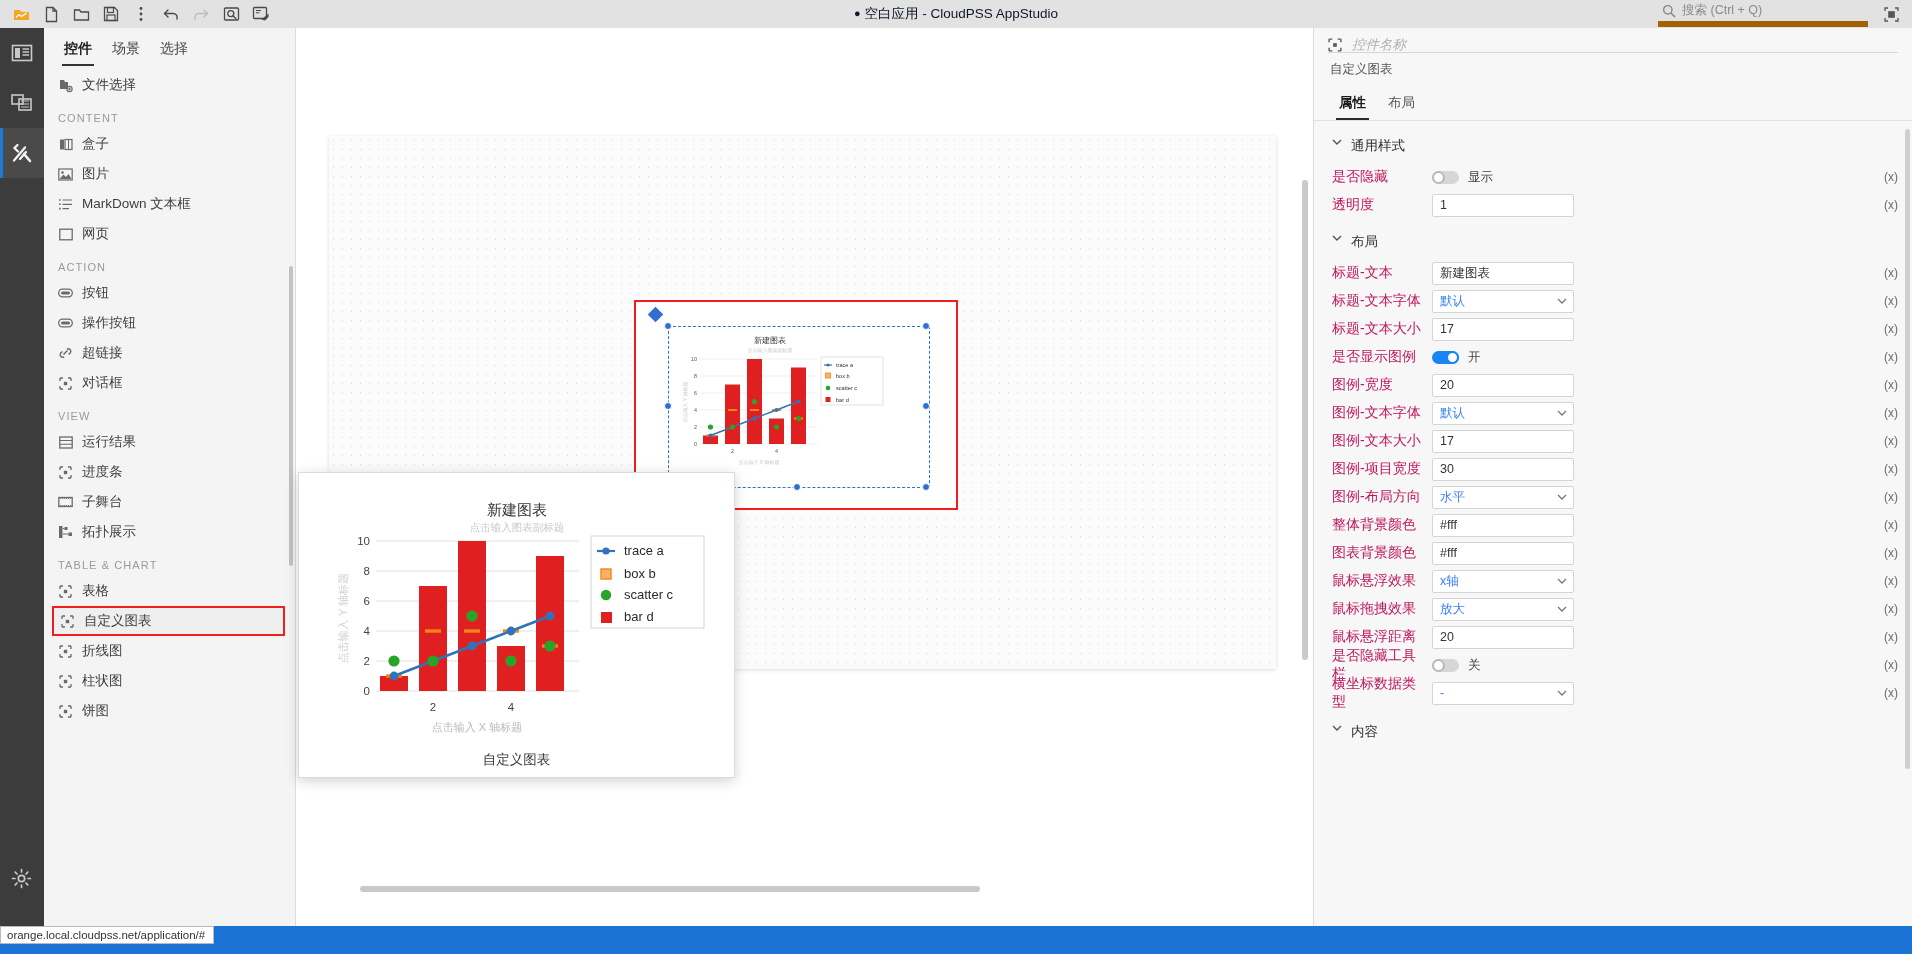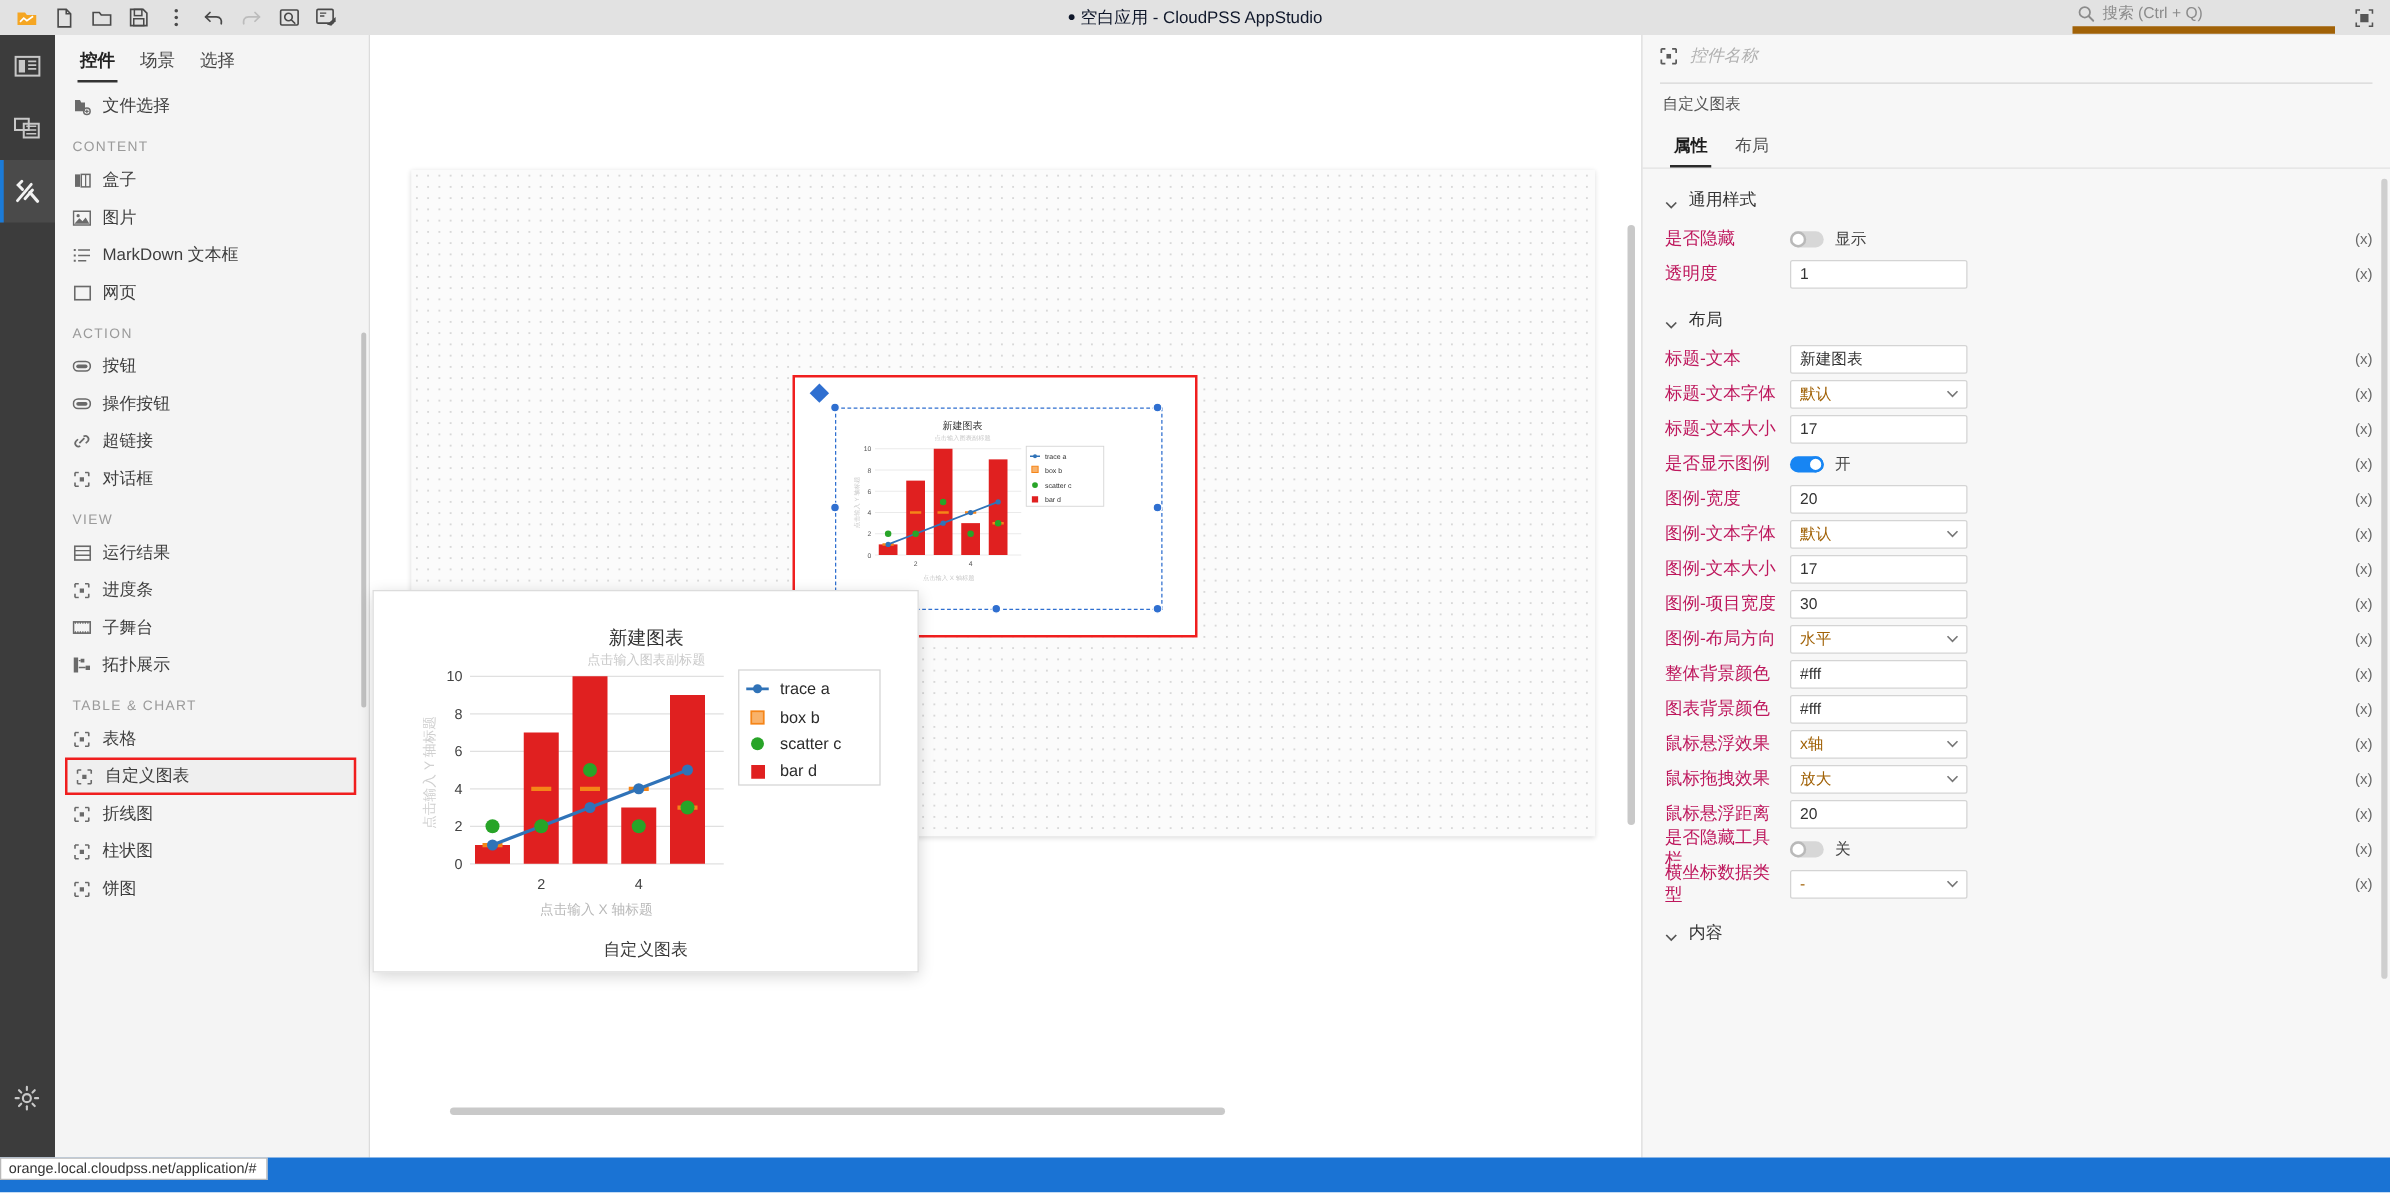--- a/index.html
+++ b/index.html
@@ -155,56 +155,56 @@
 
   
   .rpanel {
     position: absolute; top: 28px; left: 1313px; width: 599px; height: 898px;
     background: #f7f7f7; border-left: 1px solid #dcdcdc;
     display: flex; flex-direction: column;
   }
   .rp-head { padding: 9px 14px 0 14px; }
   .rp-nameline {
     display: flex; align-items: center; gap: 10px;
-    border-bottom: 1px solid #d6d6d6; padding-bottom: 14px;
+    border-bottom: 1px solid #d6d6d6; padding-bottom: 0;
   }
   .rp-nameline input {
     flex: 1; border: none; outline: none; background: transparent;
     font-size: 13.5px; color: #444; font-style: italic;
   }
   .rp-nameline input::placeholder { color: #b0b0b0; font-style: italic; }
   .rp-subtitle { font-size: 12.5px; color: #555; padding: 8px 0 0 2px; }
   .rp-tabs { display: flex; gap: 4px; padding: 14px 0 0 2px; }
   .rp-tab {
     font-size: 13.5px; color: #555; padding: 2px 9px 8px 9px; cursor: pointer; position: relative;
   }
   .rp-tab.active { color: #1d1d1d; font-weight: 600; }
   .rp-tab.active::after {
     content:""; position:absolute; left:6px; right:6px; bottom:0; height:2.5px; background:#2b2b2b;
   }
   .rp-divider { height:1px; background:#e2e2e2; }
   .rp-body { flex: 1; overflow: hidden; position: relative; padding-top: 6px;}
   .rp-section-head {
-    display: flex; align-items: flex-end; gap: 9px;
+    display: flex; align-items: flex-start; gap: 9px;
     font-size: 13.5px; color: #333; padding: 10px 0 8px 18px; cursor: pointer;
   }
   .chev { width: 10px; height: 10px; display:inline-block; }
   .prow {
     display: flex; align-items: center; height: 28px; padding: 0 14px 0 18px; gap: 8px;
   }
   .plabel { font-size: 14px; color: #be185d; width: 92px; flex: 0 0 92px; }
   .pfield { flex: 1; display: flex; align-items: center; }
   .pinput {
     width: 142px; height: 23px; border: 1px solid #d4d4d4; background: #fff;
     border-radius: 2px; font-size: 12.5px; color: #333; padding: 0 7px;
     display: flex; align-items: center;
   }
   .pselect {
     width: 142px; height: 23px; border: 1px solid #d4d4d4; background: #fff;
-    border-radius: 2px; font-size: 12.5px; color: #a16207; padding: 0 6px 0 7px;
+    border-radius: 2px; font-size: 12.5px; color: #3b82f6; padding: 0 6px 0 7px;
     display: flex; align-items: center; justify-content: space-between; cursor: pointer;
   }
   .pswitch { display: flex; align-items: center; gap: 9px; }
   .sw {
     width: 27px; height: 13px; border-radius: 7px; background: #d7d7d7;
     position: relative; cursor: pointer;
   }
   .sw .nub {
     position: absolute; width: 13px; height: 13px; border-radius: 50%;
     background: #fff; border: 2px solid #b9b9b9; top: 0; left: 0;

